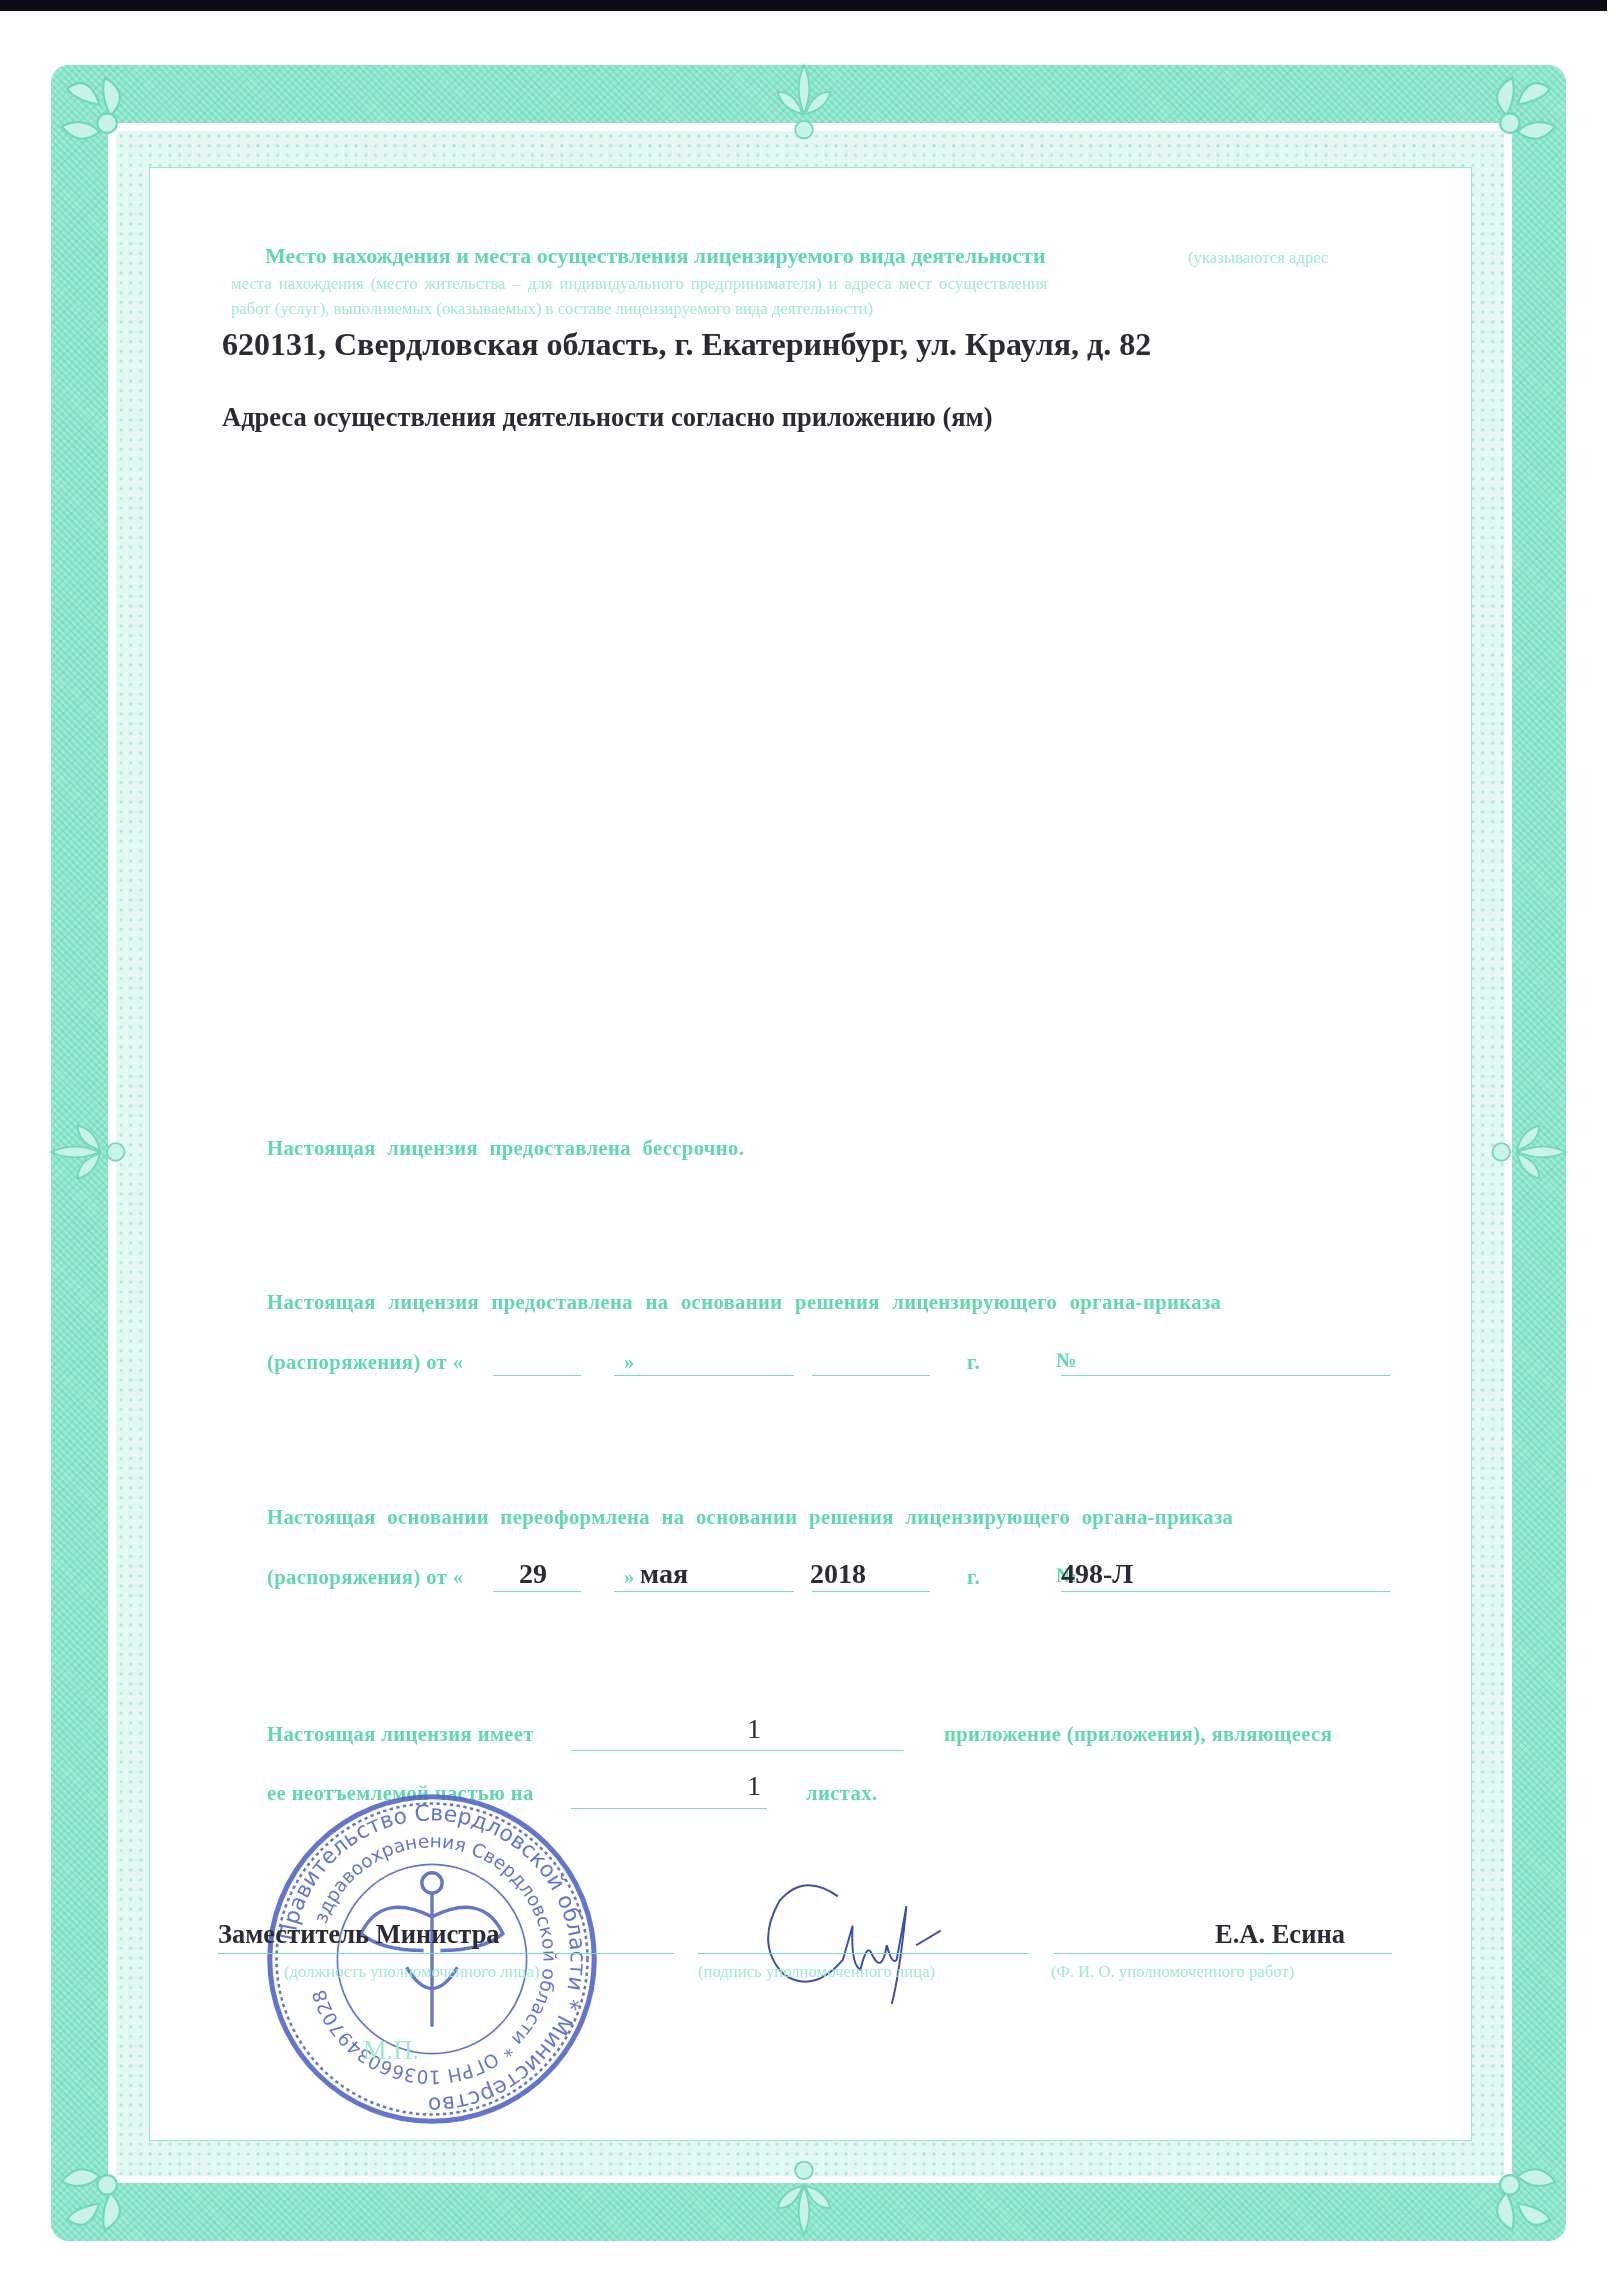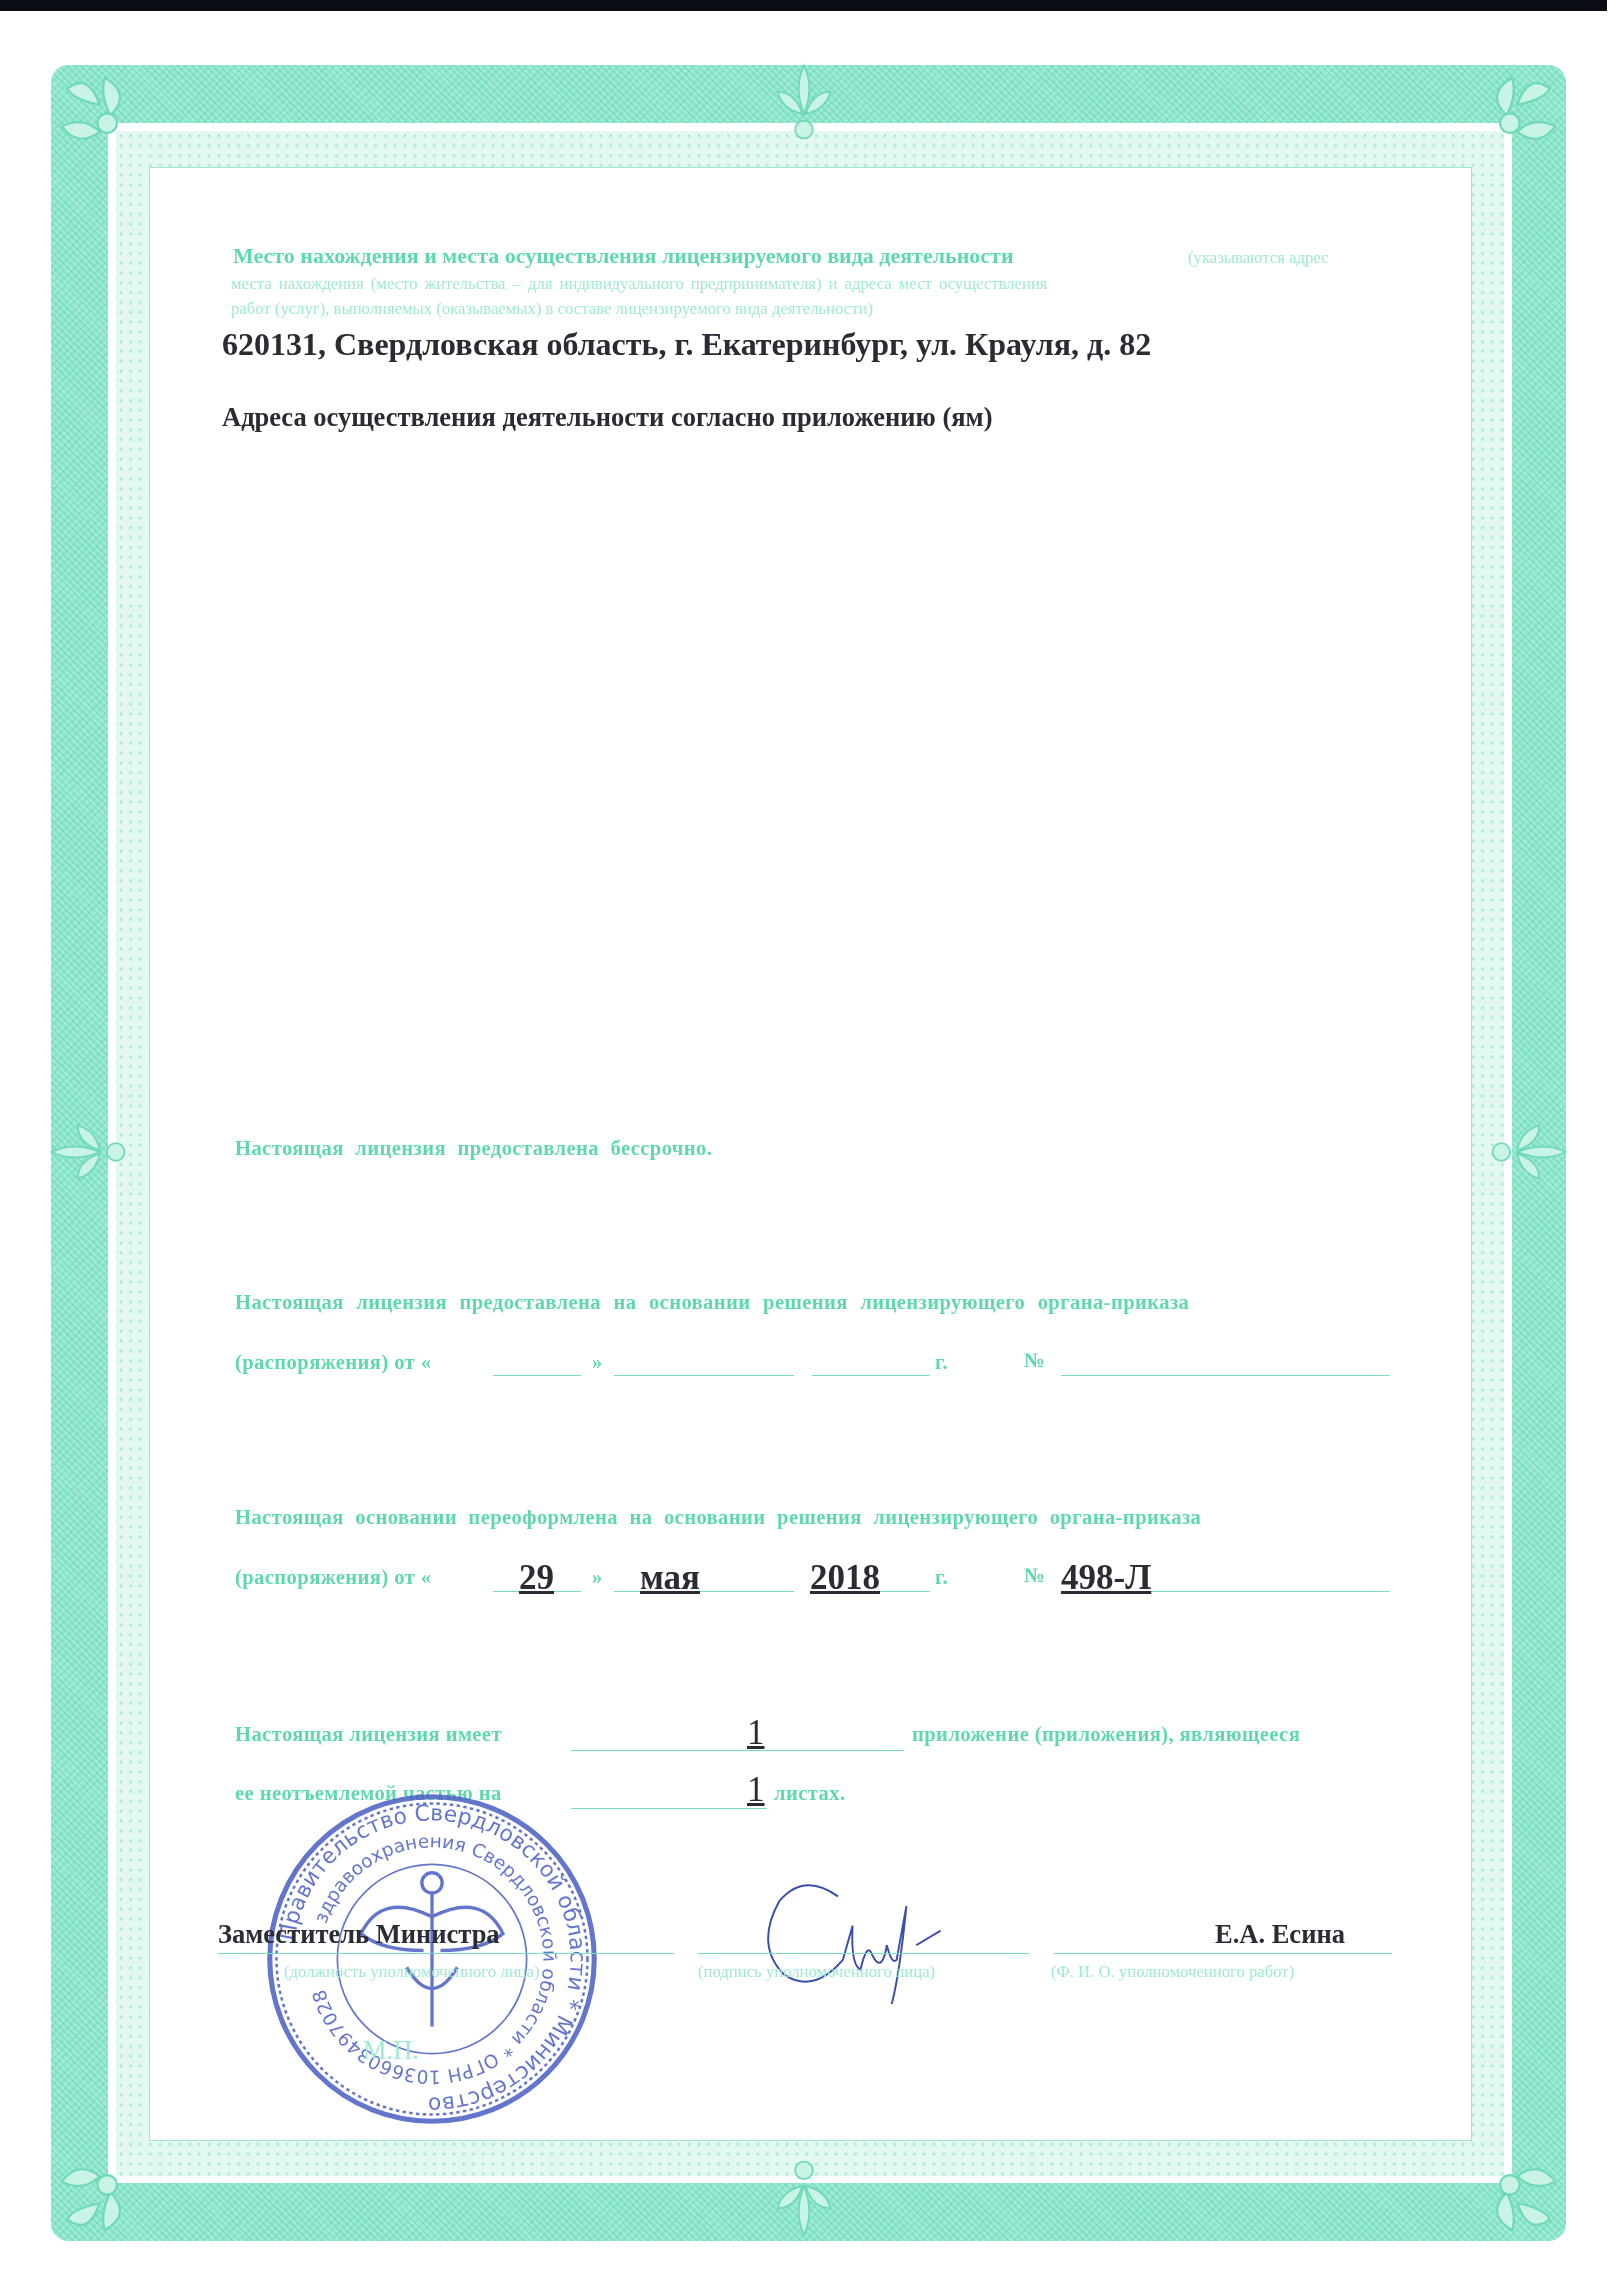--- a/index.html
+++ b/index.html
@@ -29,31 +29,31 @@
   }
   .frame-inner {
     position: absolute; left: 149px; top: 167px; width: 1321px; height: 1972px;
     background: #ffffff;
     border: 1.5px solid #9ee6d2;
   }
   .ornament { position: absolute; width: 108px; height: 108px; }
   .ornament svg { width: 100%; height: 100%; }
 
   .txt { position: absolute; white-space: nowrap; }
-  .green-b { color: #5fd9ac; font-weight: bold; }
+  .green-b { color: #5fd9ac; font-weight: bold; margin-left: 32px; }
   .dark { color: #2b2b33; font-weight: bold; }
 
   .h-title { left: 233px; top: 243px; font-size: 22px; }
   .h-note { font-size: 16.7px; color: #9fead0; }
   .addr { left: 222px; top: 326px; font-size: 32px; }
   .addr2 { left: 222px; top: 402px; font-size: 26.5px; }
 
   .para { font-size: 20.6px; letter-spacing: 0.4px; }
   .uline { position: absolute; height: 0; border-bottom: 1.5px solid #76dfbb; }
-  .fill { position: absolute; font-size: 35px; font-weight: bold; color: #2b2b33; text-decoration: underline; }
+  .fill { position: absolute; font-size: 28px; font-weight: bold; color: #2b2b33; }
   .caption { font-size: 16.7px; color: #9fead0; }
 
   .stamp { position: absolute; left: 263px; top: 1790px; width: 338px; height: 338px; opacity: 0.85; }
   .signature { position: absolute; left: 745px; top: 1867px; width: 225px; height: 137px; }
 </style>
 </head>
 <body>
 
 <div class="topbar"></div>
 

